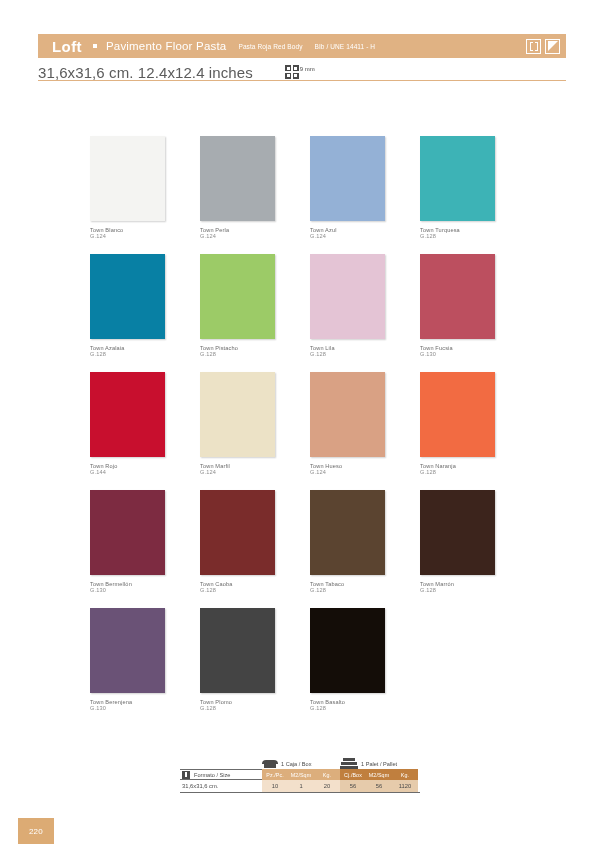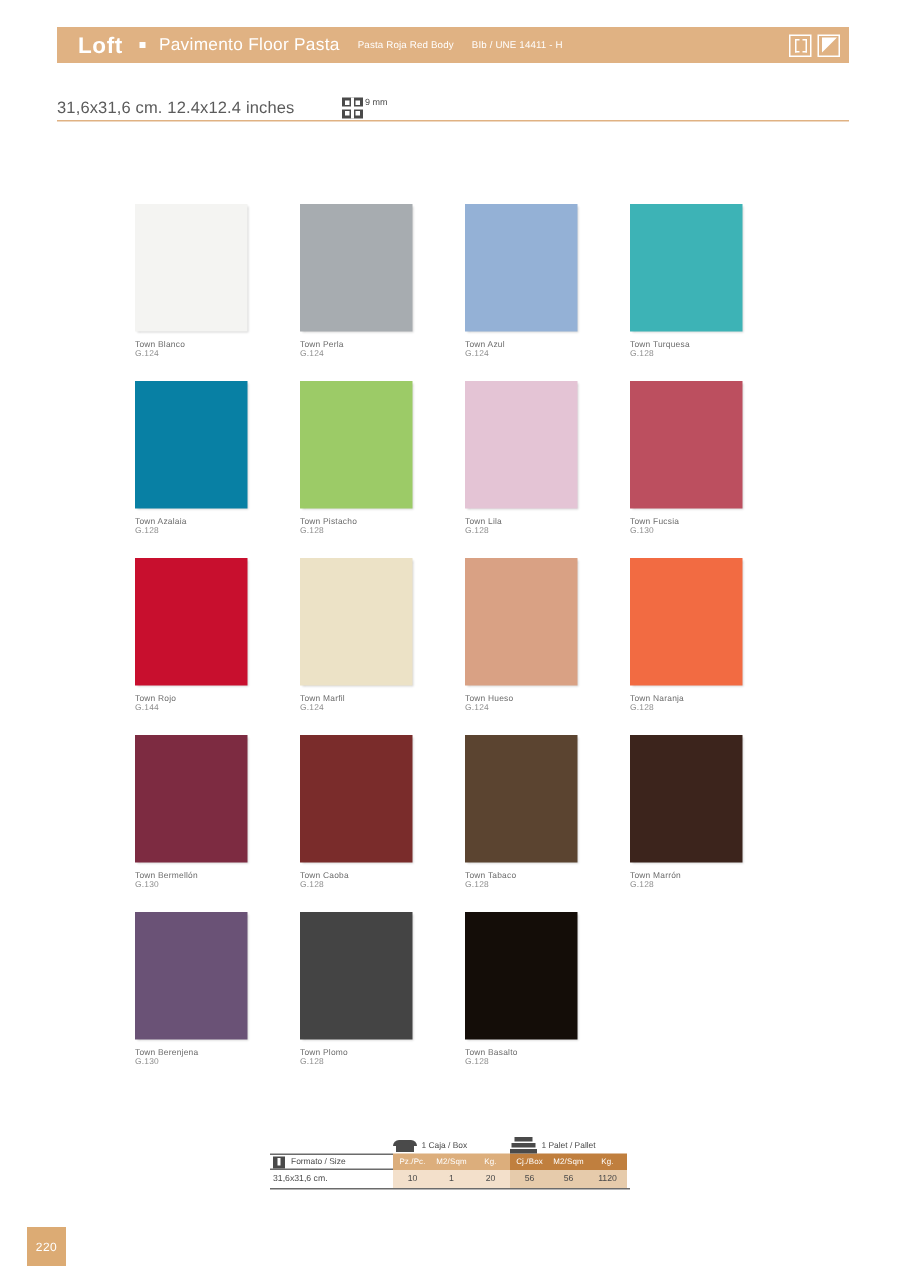--- a/index.html
+++ b/index.html
@@ -13,21 +13,21 @@
     position: relative;
     font-family: "Liberation Sans", sans-serif;
     color: #4a4a4a;
     overflow: hidden;
   }
 
   
   .header-bar {
     position: absolute;
     left: 38px;
-    top: 18px;
+    top: 34px;
     width: 528px;
     height: 24px;
     background: #e0b283;
     display: flex;
     align-items: center;
     box-sizing: border-box;
     padding: 0 6px 0 14px;
   }
   .brand {
     color: #ffffff;
@@ -109,21 +109,21 @@
   .size-row {
     position: absolute;
     left: 38px;
     top: 62px;
     width: 528px;
     height: 20px;
     display: flex;
     align-items: center;
   }
   .size-text {
-    font-size: 11px;
+    font-size: 15px;
     color: #5b5b5b;
     letter-spacing: 0.1px;
     white-space: nowrap;
   }
   .thickness-wrap {
     margin-left: 32px;
     display: flex;
     align-items: flex-start;
   }
   .thickness-icon {
@@ -304,21 +304,21 @@
     justify-content: center;
   }
   .vc.box { background: #f3e0cb; }
   .vc.pal { background: #e6cbab; }
 
   
   .page-tab {
     position: absolute;
     left: 18px;
     top: 818px;
-    width: 26px;
+    width: 36px;
     height: 26px;
     background: #dcab74;
     color: #ffffff;
     font-size: 8px;
     display: flex;
     align-items: center;
     justify-content: center;
     letter-spacing: 0.3px;
   }
 </style>

